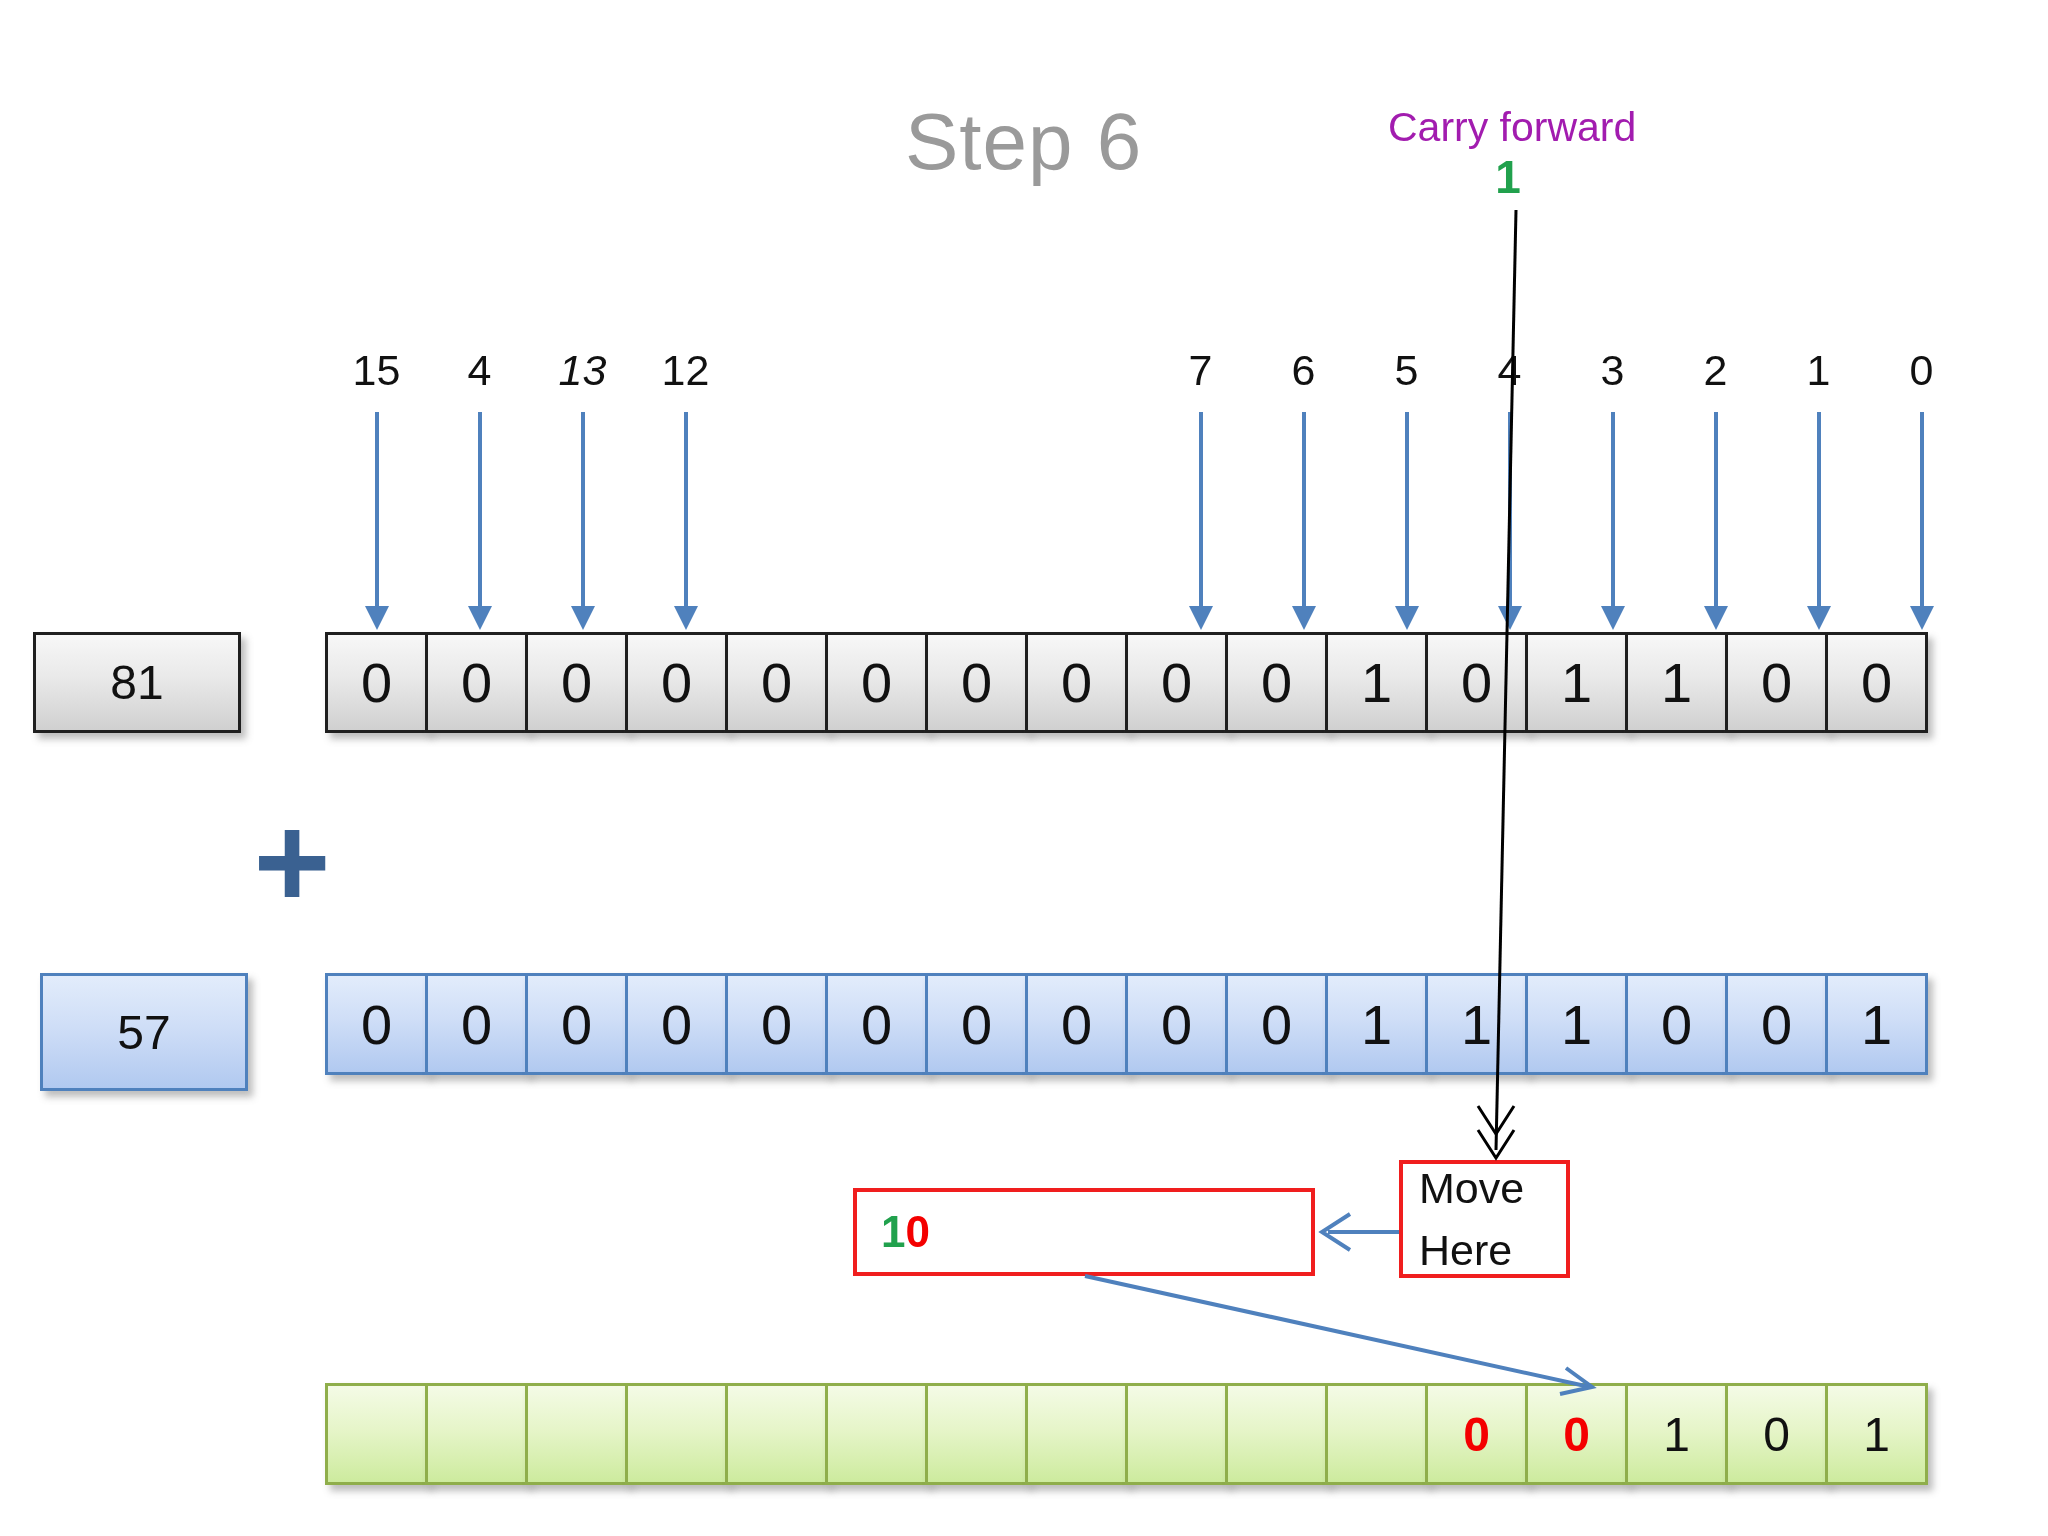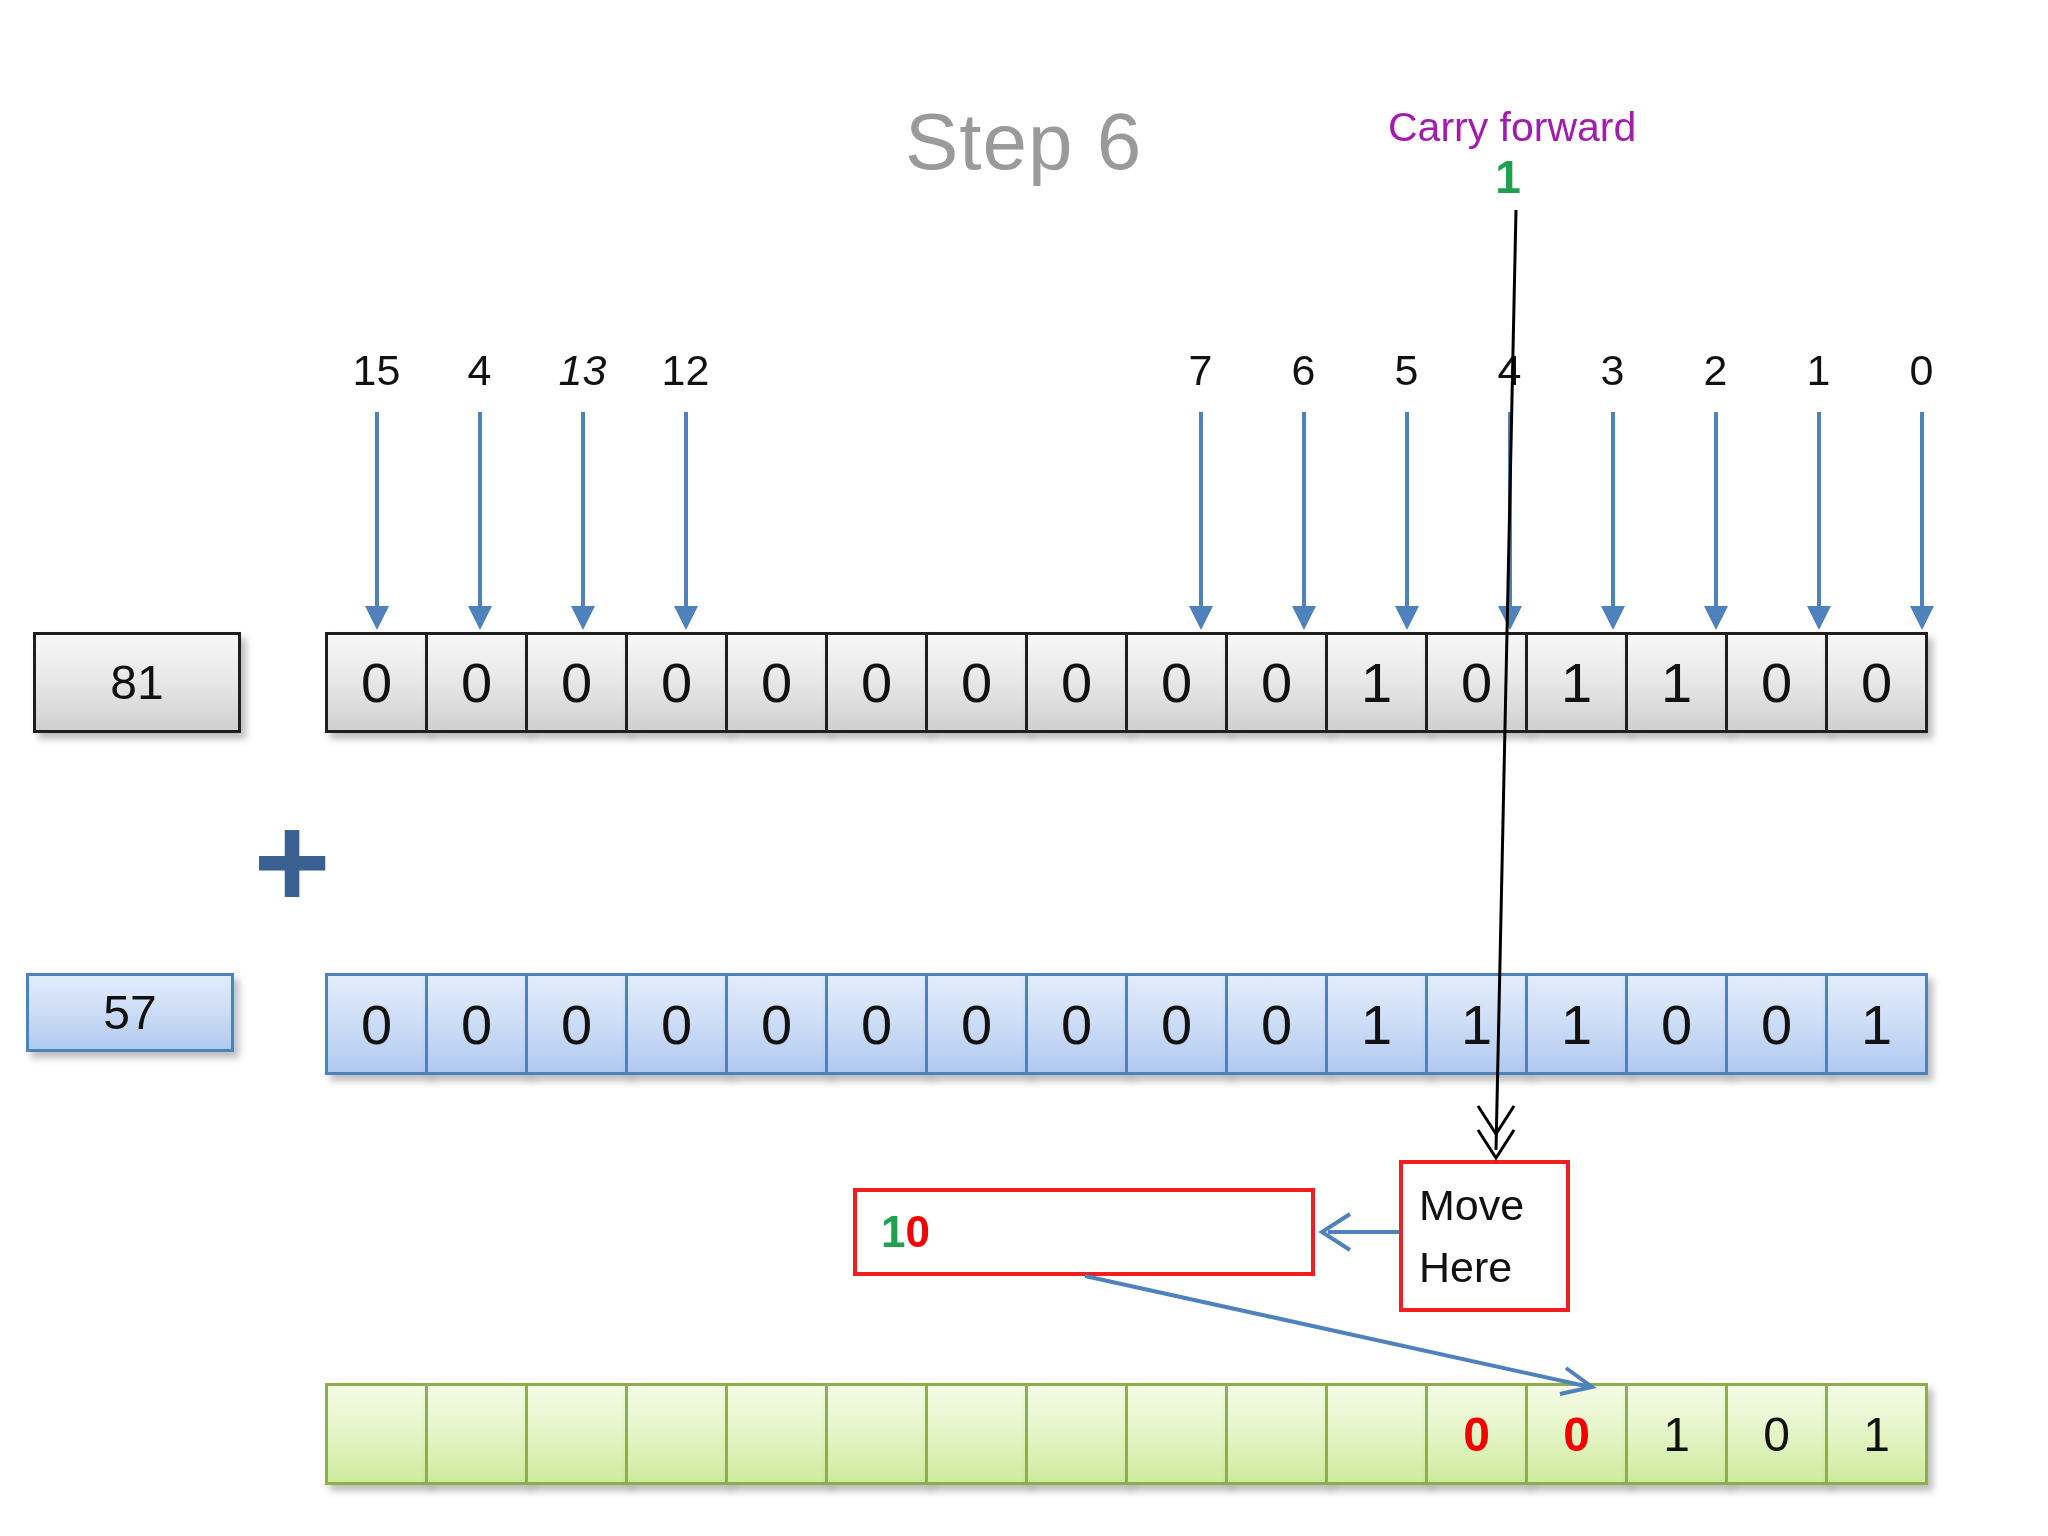--- a/index.html
+++ b/index.html
@@ -42,35 +42,35 @@
   .row-r .cell{height:102px;border:3px solid #8fae4b;font-size:48px;
         background:linear-gradient(180deg,#f4fbe6 0%,#e6f5c9 45%,#cdeb9e 100%);}
   .row-r .cell.red-digit{color:#f40000;font-weight:bold;}
 
   
   .op-box{width:208px;text-align:center;display:flex;align-items:center;justify-content:center;
           font-size:48px;color:#111;box-sizing:border-box;
           box-shadow:5px 6px 7px rgba(110,110,110,0.45);}
   .op-a{left:33px;top:632px;height:101px;border:3px solid #1f1f1f;
         background:linear-gradient(180deg,#f7f7f7 0%,#e9e9e9 45%,#d0d0d0 100%);}
-  .op-b{left:26px;top:973px;height:79px;border:3px solid #4f81bd;
+  .op-b{left:40px;top:973px;height:118px;border:3px solid #4f81bd;
         background:linear-gradient(180deg,#e2ecfb 0%,#cfdef7 45%,#b1c9f0 100%);}
 
   
   .plus{left:240px;top:796px;width:104px;text-align:center;line-height:1;
         font-size:132px;font-weight:bold;color:#3a6191;}
 
   
   .eq-box{left:853px;top:1188px;width:462px;height:88px;background:#ffffff;
           border:4px solid #f01e1e;box-sizing:border-box;z-index:4;
           display:flex;align-items:center;padding-left:24px;font-size:44px;color:#111;
           white-space:pre;}
   .eq-green{color:#21a14d;font-weight:bold;}
   .eq-red{color:#f40000;font-weight:bold;}
-  .move-box{left:1399px;top:1160px;width:171px;height:152px;background:#ffffff;
+  .move-box{left:1399px;top:1160px;width:171px;height:118px;background:#ffffff;
             border:4px solid #f01e1e;box-sizing:border-box;z-index:4;
             display:flex;flex-direction:column;justify-content:center;
             padding-left:16px;font-size:43px;color:#111;line-height:1.45;}
 
   
   #overlay{position:absolute;left:0;top:0;z-index:6;pointer-events:none;}
 </style>
 </head>
 <body>
 

